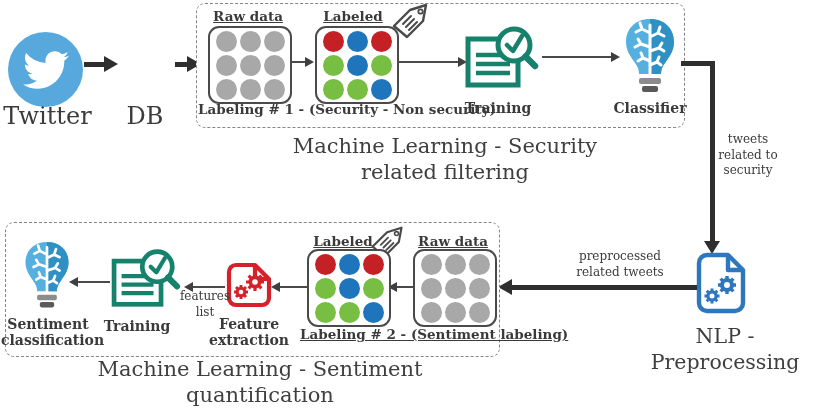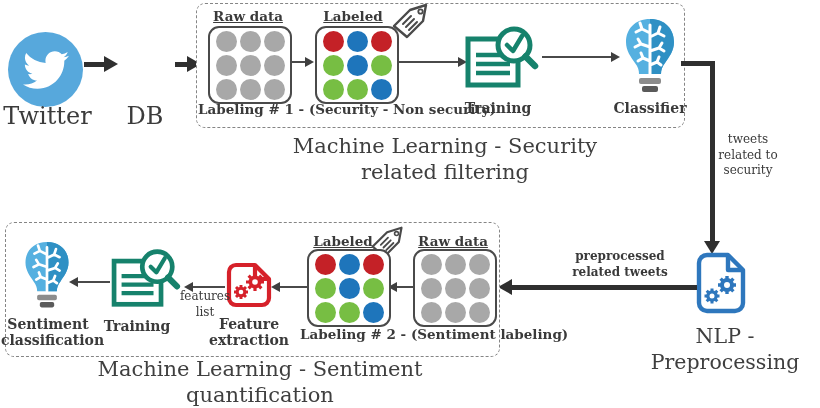--- a/index.html
+++ b/index.html
@@ -149,21 +149,21 @@
         <path d="M9.5 45 H24.5 M17 37.5 V52.5 M11.7 39.7 L22.3 50.3 M11.7 50.3 L22.3 39.7"></path>
       </g>
       <circle cx="17" cy="45" r="5.8" fill="#2e77bd"></circle>
         <circle cx="17" cy="45" r="2.5" fill="#ffffff"></circle>
     </svg>
   </div>
   <div class="abs big-caption" style="left:628px;top:324px;width:194px;font-size:20.5px;">NLP - Preprocessing</div>
 
   <div class="ln-thick" style="left:511px;top:285px;width:186px;"></div>
   <div class="ah ah-l-thick" style="left:498px;top:279px;"></div>
-  <div class="abs edge-text" style="left:568px;top:249px;width:104px;font-weight:bold;">
+  <div class="abs edge-text" style="left:568px;top:249px;width:104px;">
     <div>preprocessed</div>
     <div>related tweets</div>
   </div>
 
   <div class="dashed-box" style="left:5px;top:222px;width:493px;height:133px;"></div>
 
   <div class="abs data-title" style="left:406px;top:234px;width:94px;">Raw data</div>
   <div class="dots-rect" style="left:413px;top:249px;">
       <span class="dot" style="background: rgb(168, 168, 168);"></span>
       <span class="dot" style="background: rgb(168, 168, 168);"></span>
@@ -192,21 +192,21 @@
       <span class="dot" style="background: rgb(30, 117, 187);"></span>
       <span class="dot" style="background: rgb(196, 33, 39);"></span>
       <span class="dot" style="background: rgb(119, 190, 67);"></span>
       <span class="dot" style="background: rgb(30, 117, 187);"></span>
       <span class="dot" style="background: rgb(119, 190, 67);"></span>
       <span class="dot" style="background: rgb(119, 190, 67);"></span>
       <span class="dot" style="background: rgb(119, 190, 67);"></span>
       <span class="dot" style="background: rgb(30, 117, 187);"></span>
     </div>
 
-  <div class="abs cap-label" style="left:300px;top:326px;width:194px;">Labeling # 2 - (Sentiment labeling)</div>
+  <div class="abs cap-label" style="left:300px;top:326px;width:194px;text-decoration:underline;">Labeling # 2 - (Sentiment labeling)</div>
 
   <div class="ln-thin" style="left:280px;top:286px;width:27px;"></div>
   <div class="ah ah-l-thin" style="left:271px;top:282px;"></div>
 
   <div class="abs" style="left:225px;top:261px;">
     <svg width="48" height="48" viewBox="0 0 48 48">
       <path d="M11 4 H30 L44 18 V37 A7 7 0 0 1 37 44 H11 A7 7 0 0 1 4 37 V11 A7 7 0 0 1 11 4 Z" fill="#ffffff" stroke="#d6212a" stroke-width="4.2" stroke-linejoin="round"></path>
       <path d="M30 4 V18 H44" fill="none" stroke="#d6212a" stroke-width="4.2" stroke-linejoin="round"></path>
       <g stroke="#d6212a" stroke-width="3.2">
         <path d="M21 21 H39 M30 12 V30 M23.6 14.6 L36.4 27.4 M23.6 27.4 L36.4 14.6"></path>

